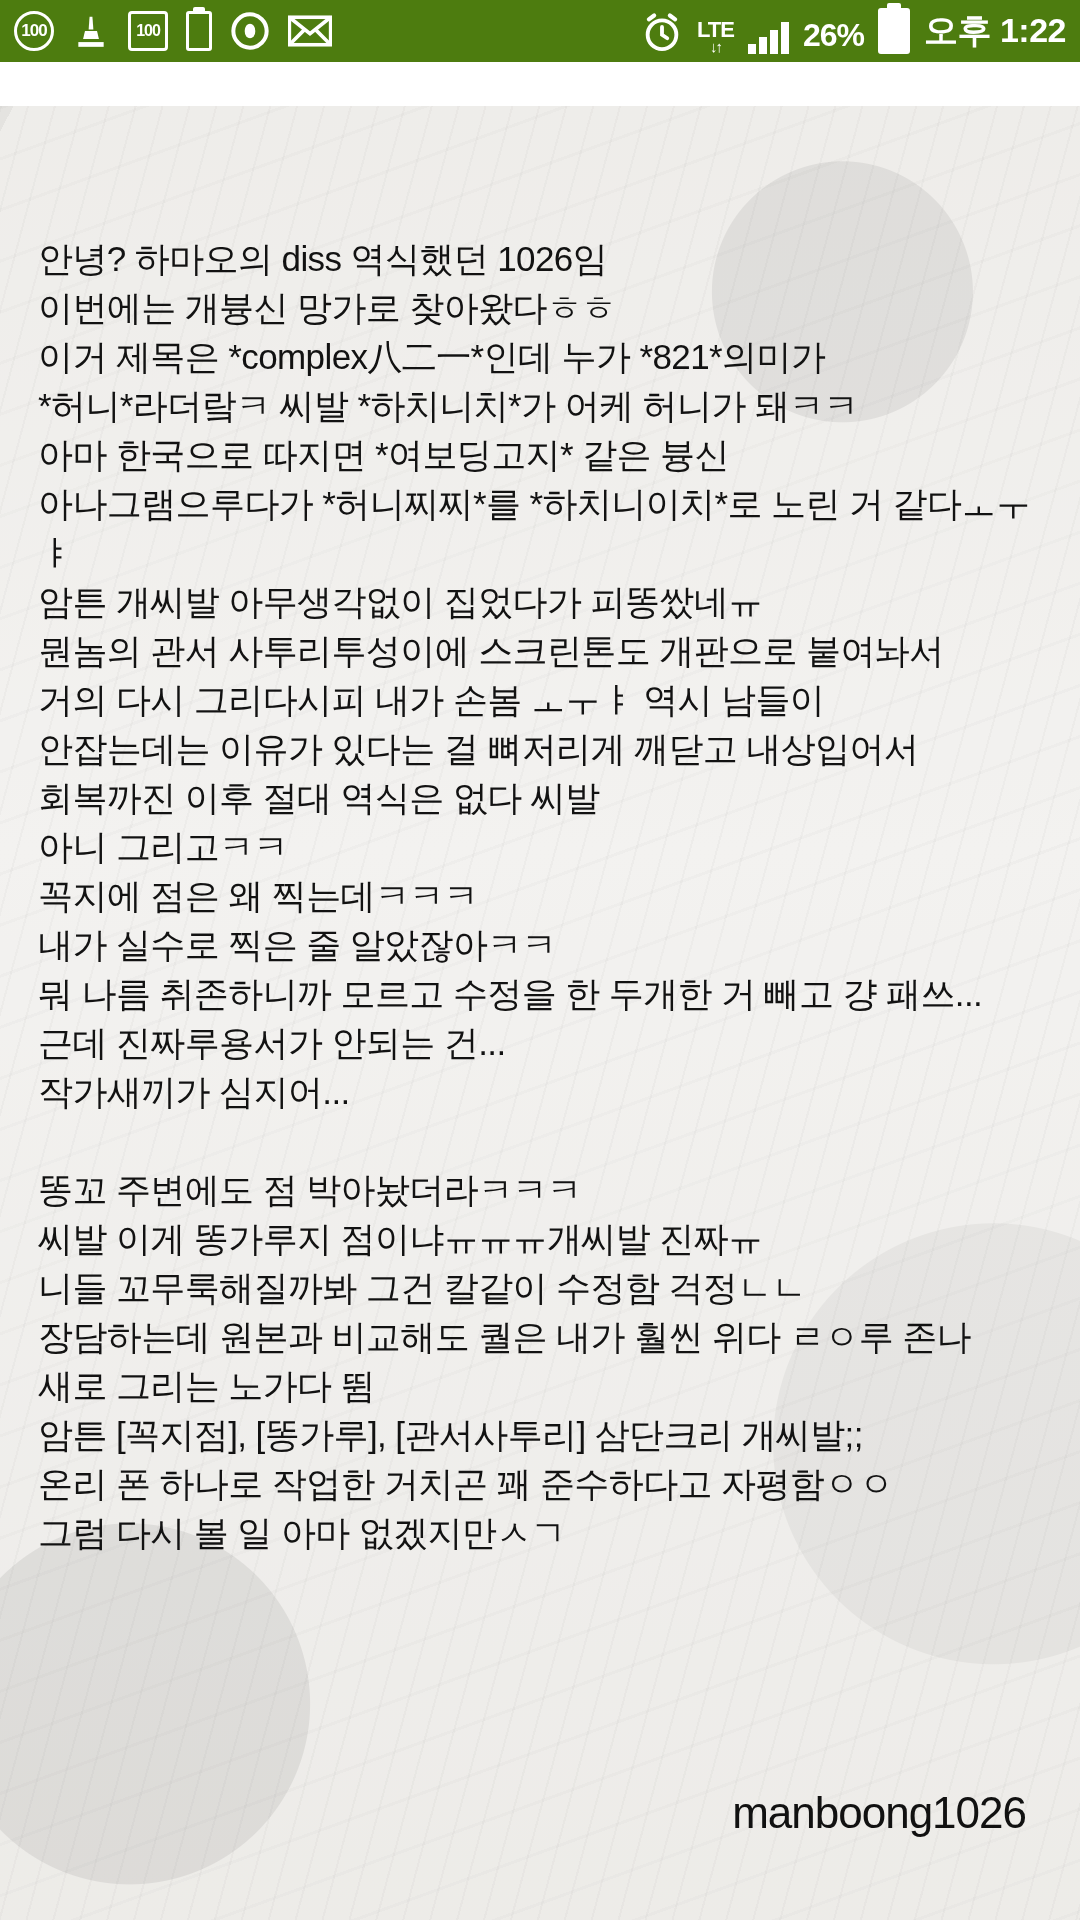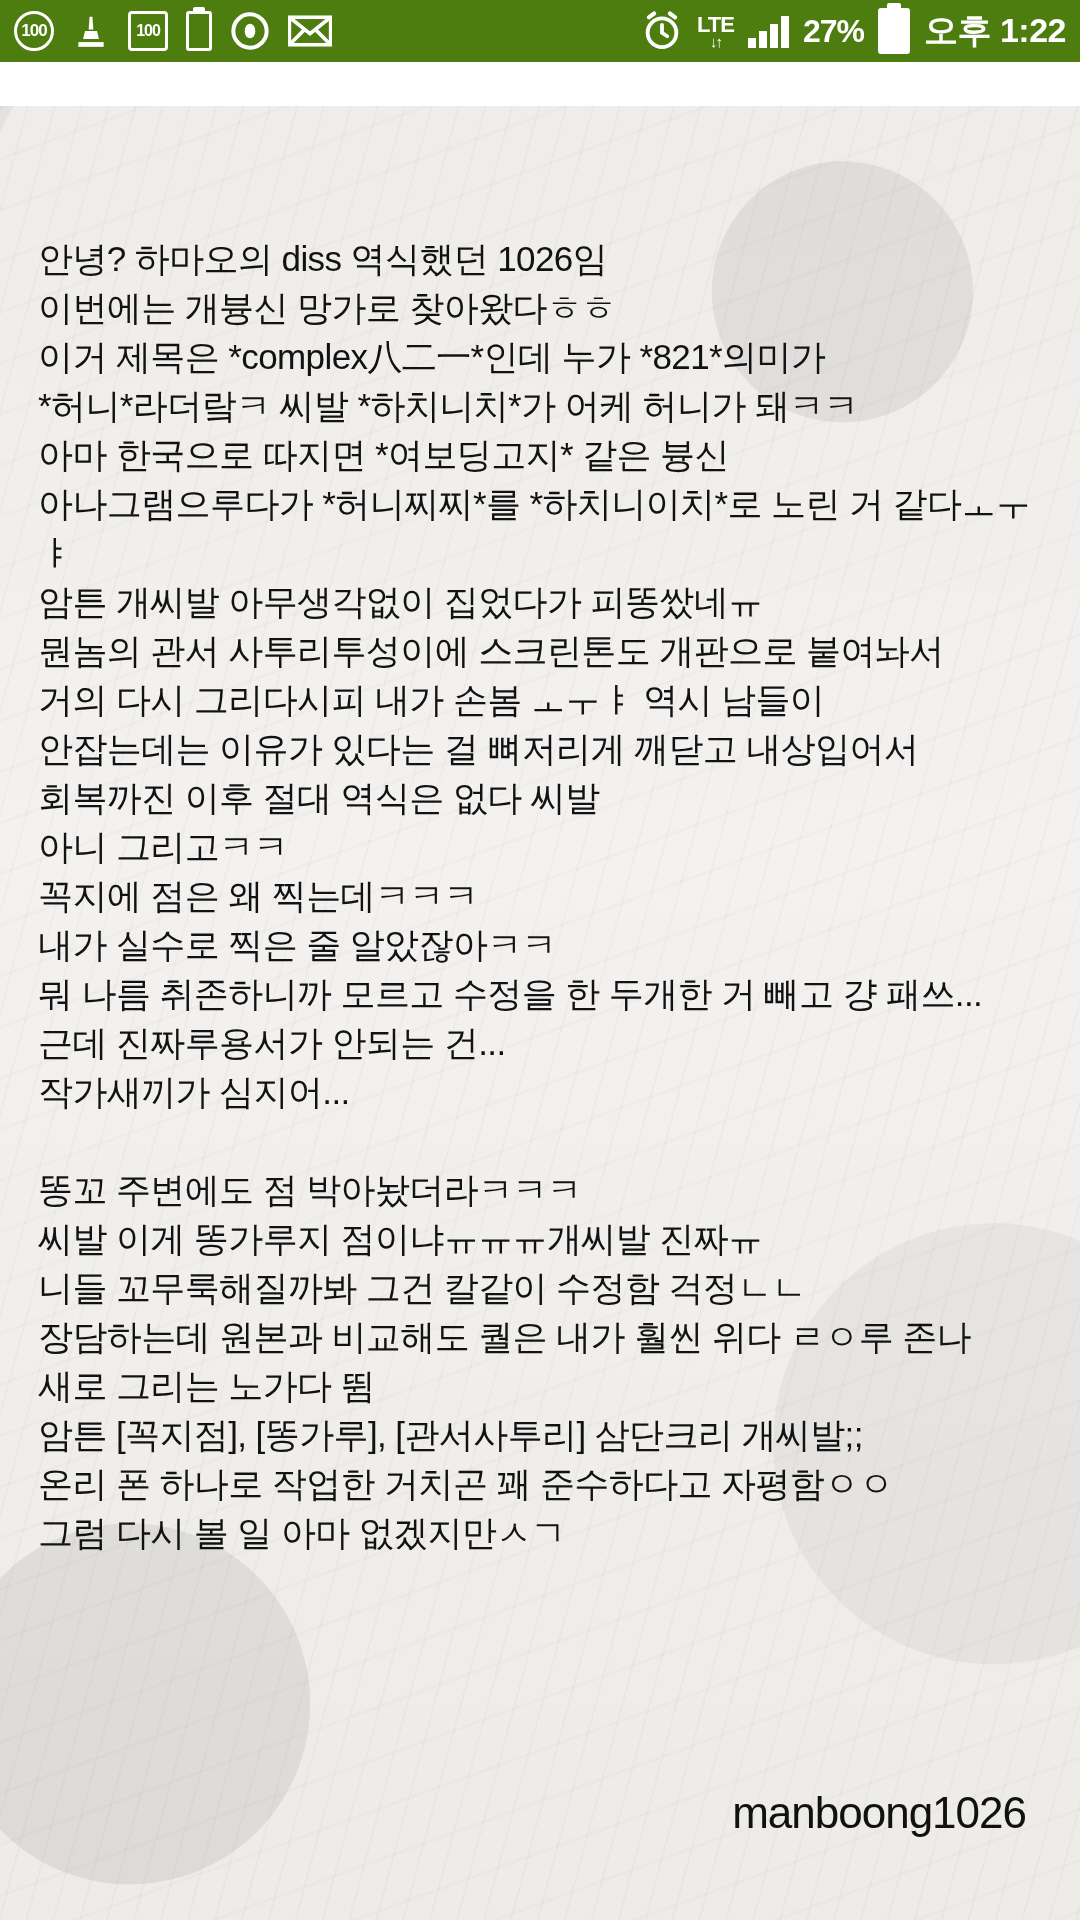--- a/index.html
+++ b/index.html
@@ -23,21 +23,21 @@
   }
   .sb-left {
     display: flex;
     align-items: center;
     gap: 18px;
     flex: 0 0 auto;
   }
   .sb-right {
     margin-left: auto;
     display: flex;
-    align-items: center;
+    align-items: flex-end;
     gap: 14px;
   }
   .sb-icon {
     color: #ffffff;
     fill: #ffffff;
     display: inline-flex;
     align-items: center;
     justify-content: center;
   }
   .circle-100 {
@@ -228,21 +228,21 @@
     <span class="lte-wrap">
       <span class="lte-txt">LTE</span>
       <span class="lte-arrows">↓↑</span>
     </span>
     <span class="signal">
         <i></i>
         <i></i>
         <i></i>
         <i></i>
       </span>
-    <span class="batt-pct">27%</span>
+    <span class="batt-pct">26%</span>
     <span class="batt-big"></span>
     <span class="clock">오후 1:22</span>
   </div>
 </div>
 
 <div id="page">
   <div id="bg-art"></div>
   <div id="post-text">안녕? 하마오의 diss 역식했던 1026임
 이번에는 개븅신 망가로 찾아왔다ㅎㅎ
 이거 제목은 *complex八二一*인데 누가 *821*의미가

